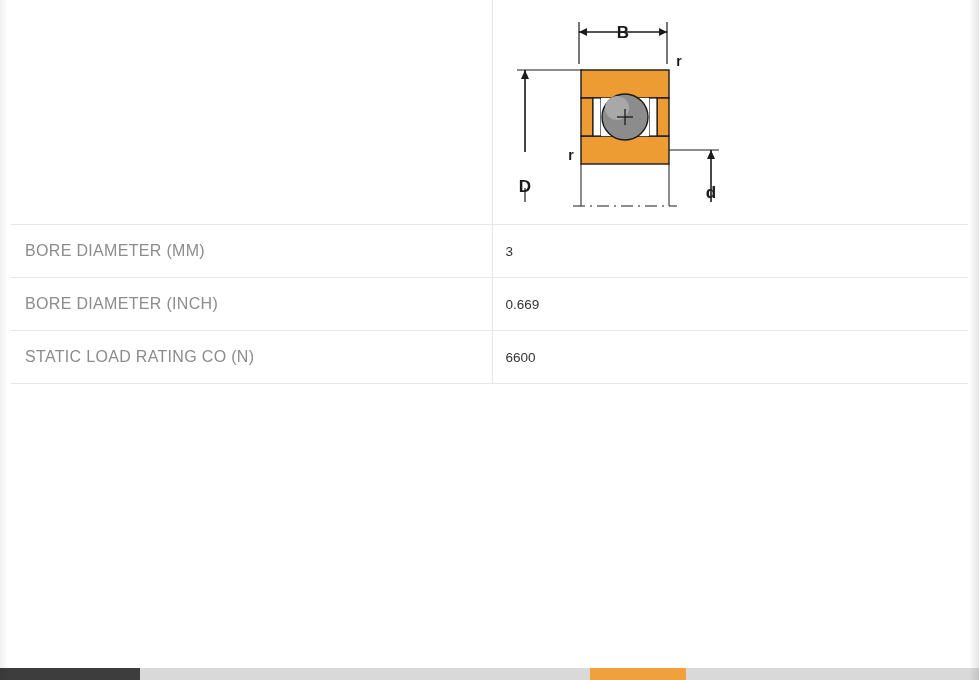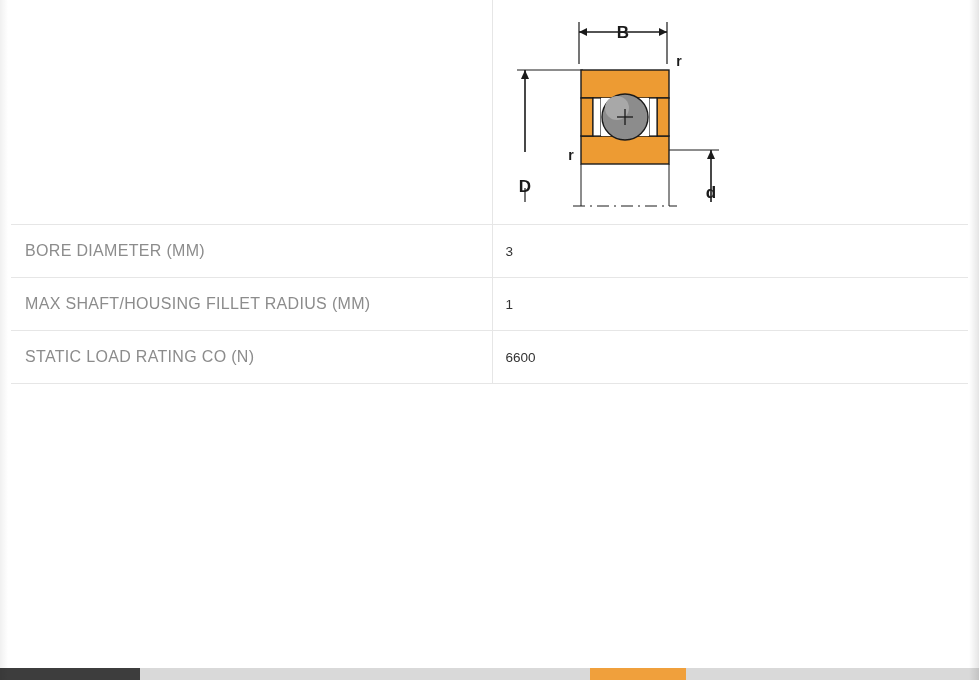--- a/index.html
+++ b/index.html
@@ -184,22 +184,22 @@
             </svg>
           </div>
         </td>
       </tr>
 
       <tr>
         <td class="label-cell">BORE DIAMETER (MM)</td>
         <td class="value-cell">3</td>
       </tr>
       <tr>
-        <td class="label-cell">MAX SHAFT/HOUSING FILLET RADIUS (MM)</td>
-        <td class="value-cell">1</td>
+        <td class="label-cell">BORE DIAMETER (INCH)</td>
+        <td class="value-cell">0.669</td>
       </tr>
       <tr>
         <td class="label-cell">STATIC LOAD RATING CO (N)</td>
         <td class="value-cell">6600</td>
       </tr>
 
     </tbody>
   </table>
 
   <div class="bottom-strip">

